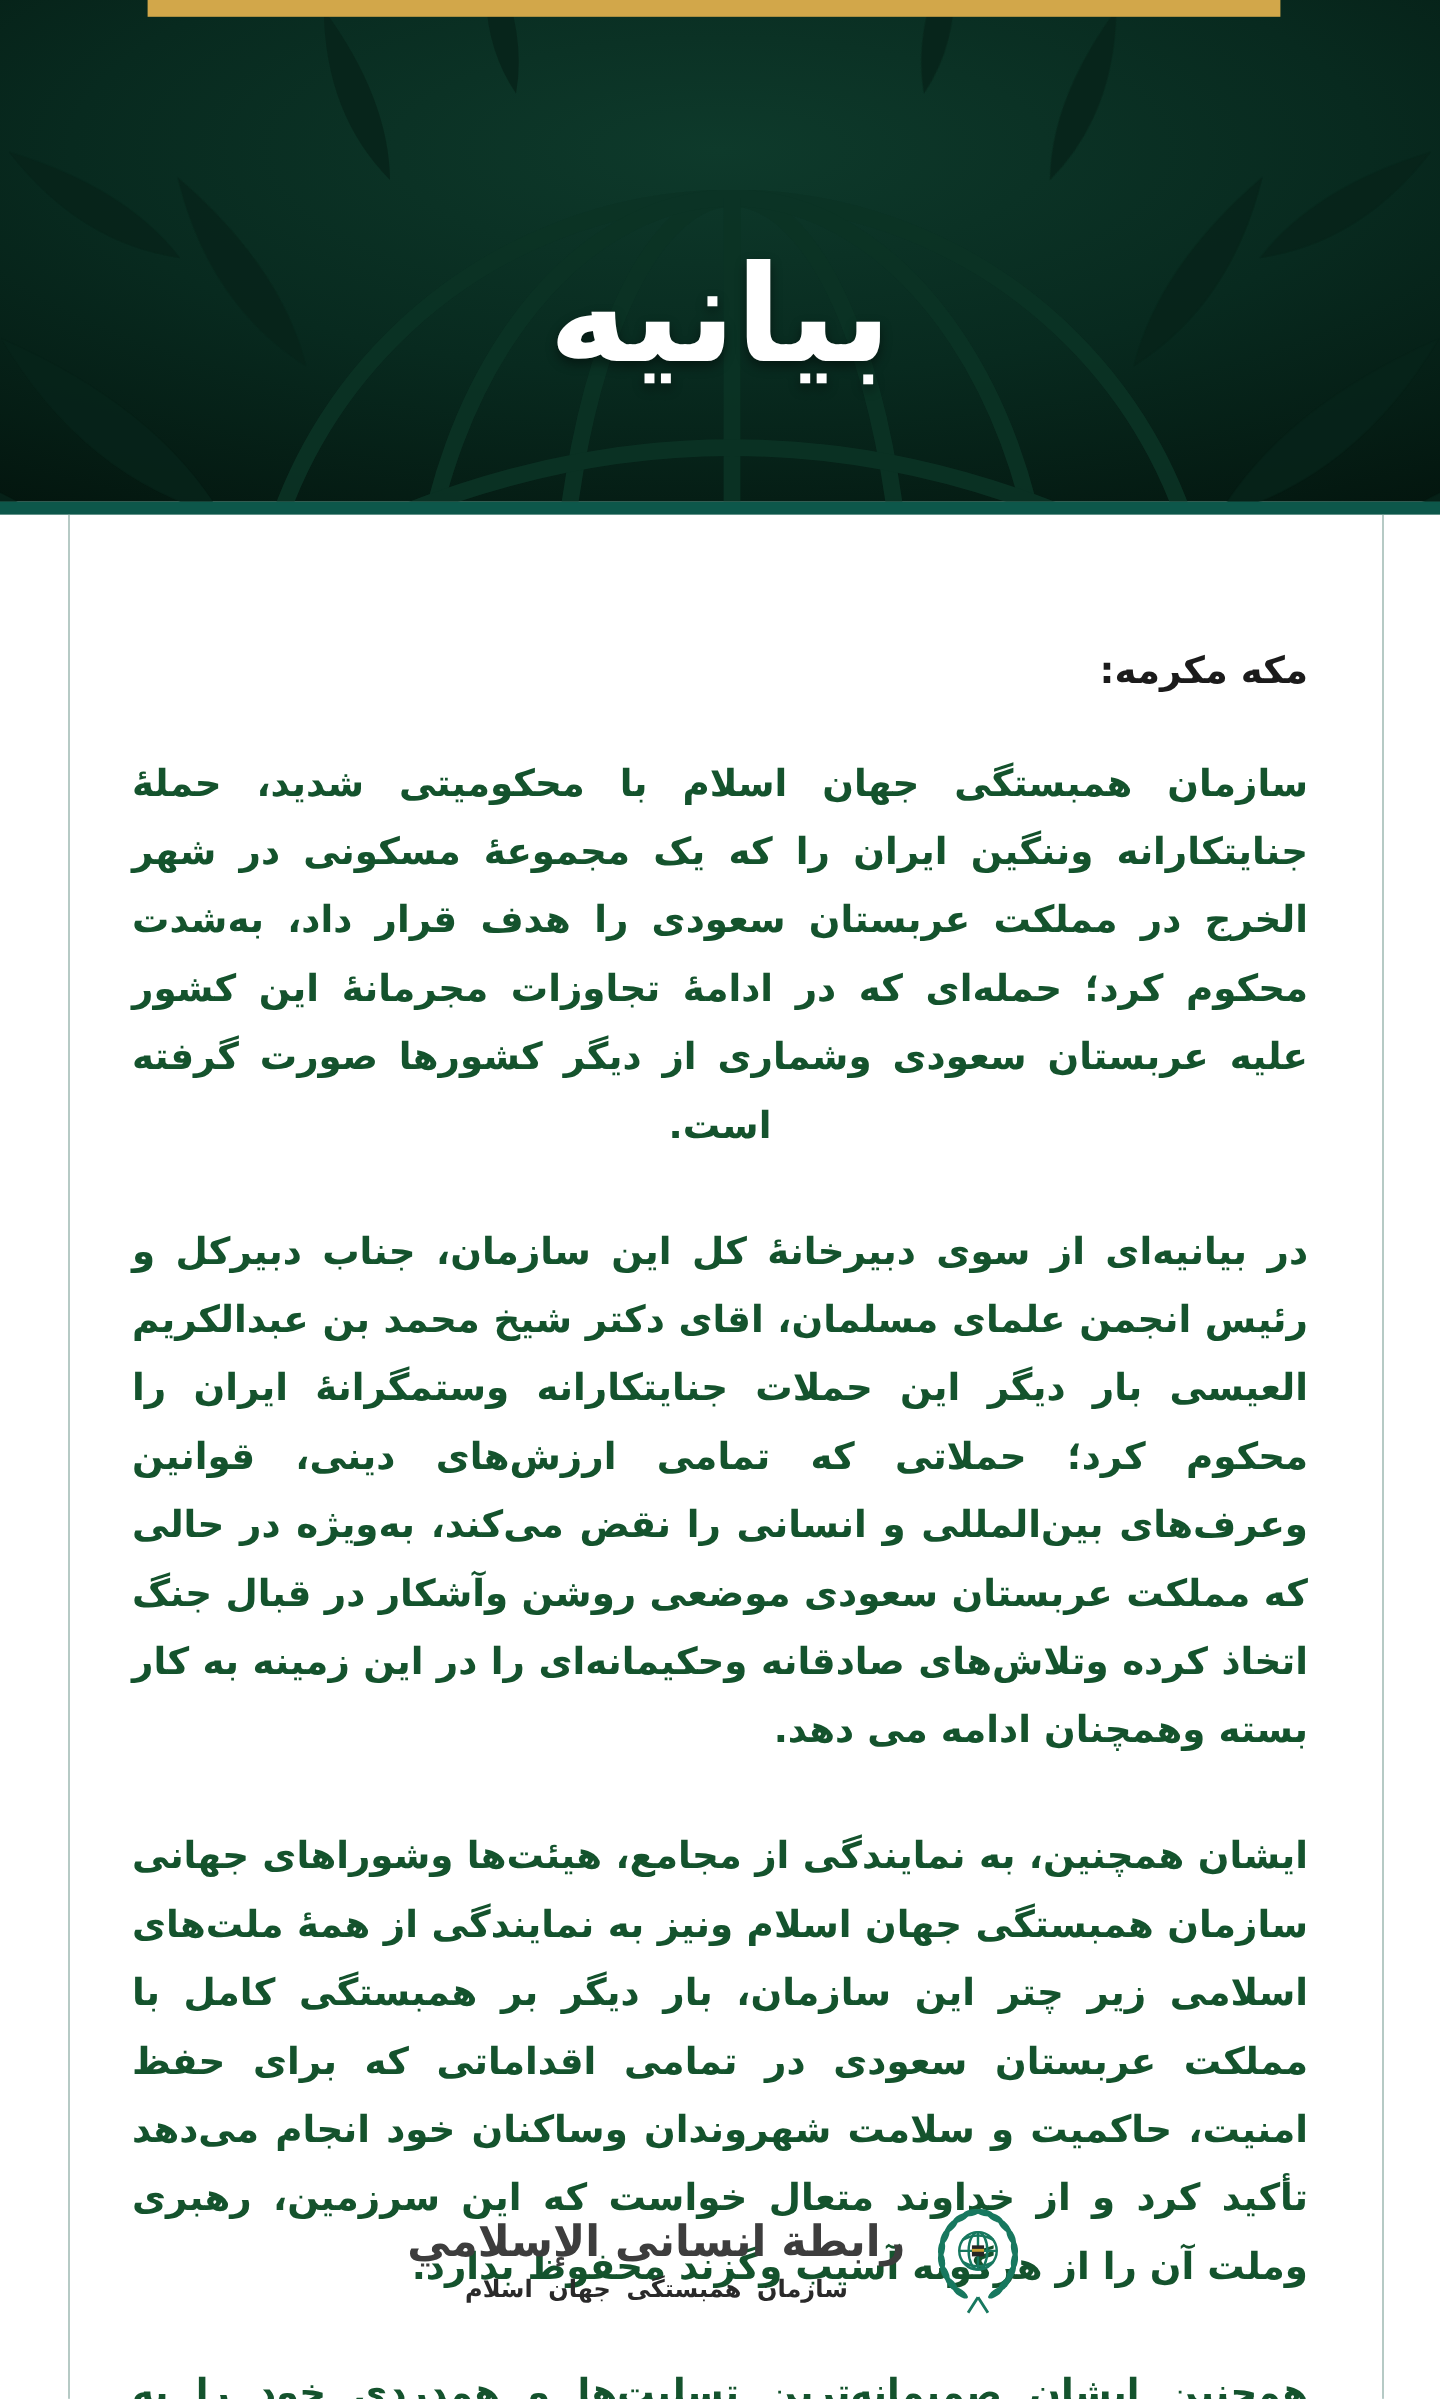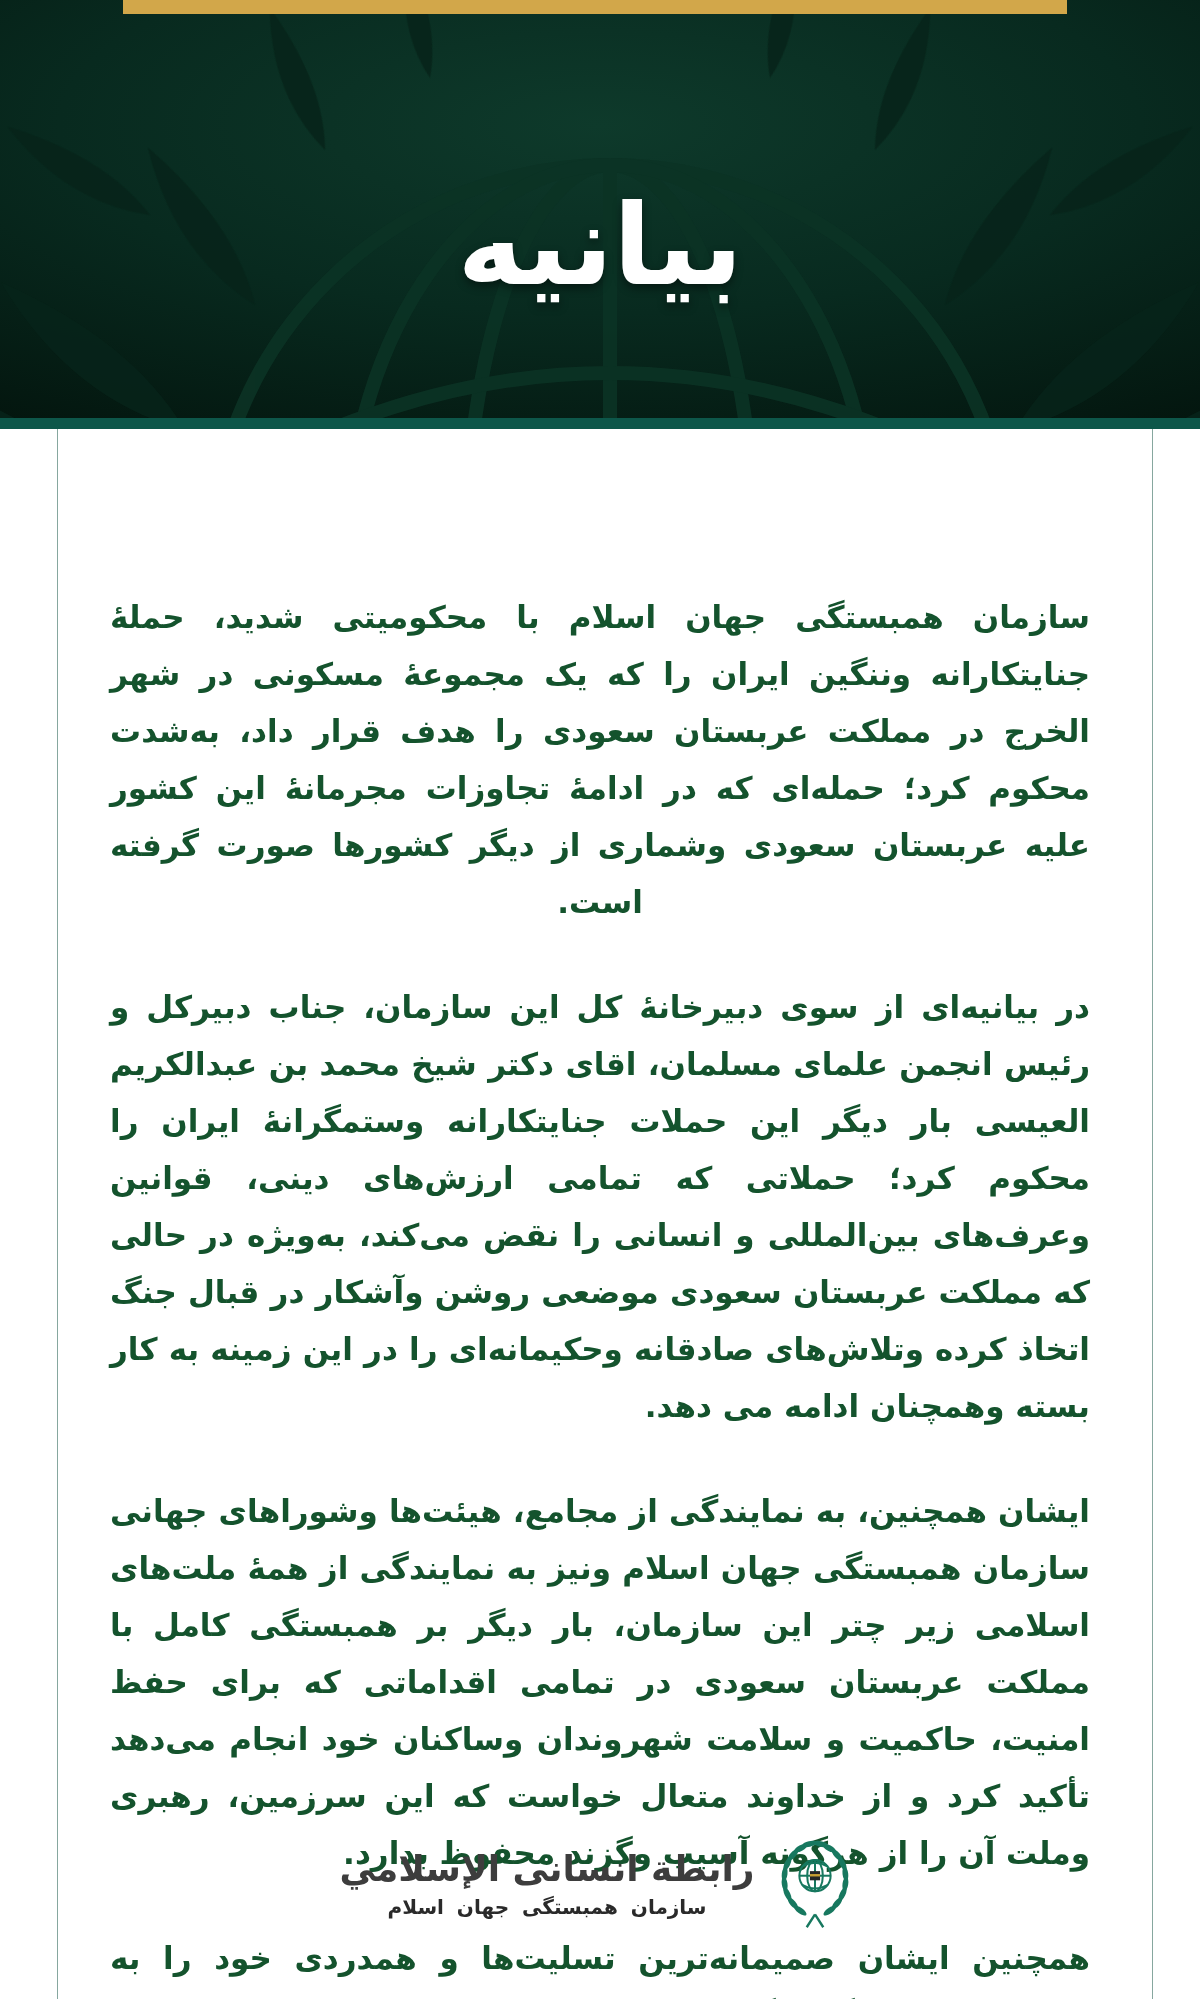--- a/index.html
+++ b/index.html
@@ -21,21 +21,21 @@
     overflow:hidden;
     background:#07271d;
   }
   .header-watermark { position:absolute; top:0; left:0; }
   .gold-bar {
     position:absolute; top:0; left:123px;
     width:944px; height:14px;
     background:#d2a74a;
   }
   .header-title {
-    position:absolute; top:178px; left:0; right:0;
+    position:absolute; top:196px; left:0; right:0;
     text-align:center;
     direction:rtl;
     font-size:112px; font-weight:700;
     color:#ffffff;
     text-shadow:0 4px 10px rgba(0,0,0,0.45);
     line-height:1.2;
   }
   .teal-band {
     position:absolute; top:418px; left:0;
     width:1200px; height:11px;
@@ -152,20 +152,21 @@
     <div class="gold-bar"></div>
 
     <div class="header-title">بیانیه</div>
   </div>
 
   <div class="teal-band"></div>
 
   <div class="content">
     <div class="text-block">
 
+      <div class="greeting">مکه مکرمه:</div>
 
       <p class="paragraph">سازمان همبستگی جهان اسلام با محکومیتی شدید، حملهٔ جنایتکارانه وننگین ایران را که یک مجموعهٔ مسکونی در شهر الخرج در مملکت عربستان سعودی را هدف قرار داد، به‌شدت محکوم کرد؛ حمله‌ای که در ادامهٔ تجاوزات مجرمانهٔ این کشور علیه عربستان سعودی وشماری از دیگر کشورها صورت گرفته است.</p>
       <p class="paragraph">در بیانیه‌ای از سوی دبیرخانهٔ کل این سازمان، جناب دبیرکل و رئیس انجمن علمای مسلمان، اقای دکتر شیخ محمد بن عبدالکریم العیسی بار دیگر این حملات جنایتکارانه وستمگرانهٔ ایران را محکوم کرد؛ حملاتی که تمامی ارزش‌های دینی، قوانین وعرف‌های بین‌المللی و انسانی را نقض می‌کند، به‌ویژه در حالی که مملکت عربستان سعودی موضعی روشن وآشکار در قبال جنگ اتخاذ کرده وتلاش‌های صادقانه وحکیمانه‌ای را در این زمینه به کار بسته وهمچنان ادامه می دهد.</p>
       <p class="paragraph">ایشان همچنین، به نمایندگی از مجامع، هیئت‌ها وشوراهای جهانی سازمان همبستگی جهان اسلام ونیز به نمایندگی از همهٔ ملت‌های اسلامی زیر چتر این سازمان، بار دیگر بر همبستگی کامل با مملکت عربستان سعودی در تمامی اقداماتی که برای حفظ امنیت، حاکمیت و سلامت شهروندان وساکنان خود انجام می‌دهد تأکید کرد و از خداوند متعال خواست که این سرزمین، رهبری وملت آن را از هرگونه آسیب وگزند محفوظ بدارد.</p>
       <p class="paragraph">همچنین ایشان صمیمانه‌ترین تسلیت‌ها و همدردی خود را به خانواده‌های درگذشتگان به‌طور خاص وبه مملکت عربستان سعودی به‌طور کلی ابراز داشت وبرای مجروحان این حادثه شفای عاجل آرزو کرد.</p>
     </div>
 
     <div class="logo-block">
       <div class="logo-text-col">
         <div class="logo-calligraphy">رابطة انسانی الإسلامي</div>

